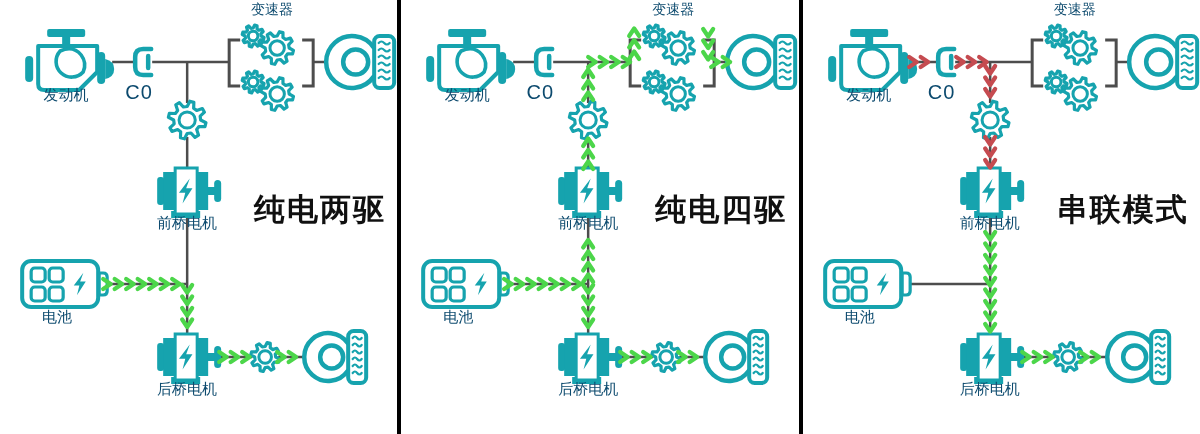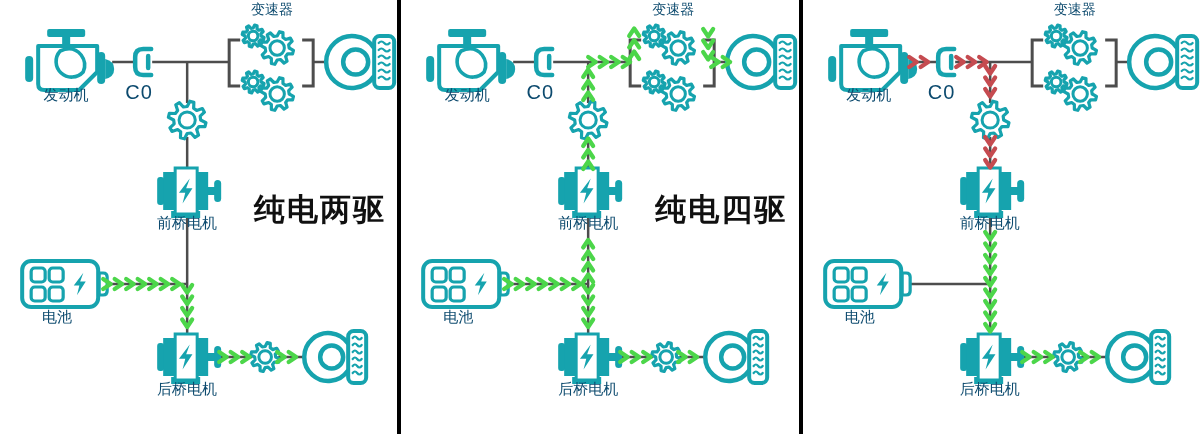--- a/index.html
+++ b/index.html
@@ -465,13 +465,14 @@
         <path d="M-4,-5 L3.5,0 L-4,5" transform="translate(281.0,357.0) rotate(0)" fill="none" stroke="#4cd64a" stroke-width="4.2" stroke-linecap="round" stroke-linejoin="round"></path>
         <path d="M-4,-5 L3.5,0 L-4,5" transform="translate(292.5,357.0) rotate(0)" fill="none" stroke="#4cd64a" stroke-width="4.2" stroke-linecap="round" stroke-linejoin="round"></path>
       </g>
     </svg>
   <span class="lbl" style="left:66px;top:87px">发动机</span>
   <span class="lbl lbl-clutch" style="left:139px;top:81px">C0</span>
   <span class="lbl lbl-trans" style="left:272px;top:2px">变速器</span>
   <span class="lbl" style="left:187px;top:215px">前桥电机</span>
   <span class="lbl" style="left:57px;top:309px">电池</span>
   <span class="lbl" style="left:187px;top:381px">后桥电机</span>
+  <h2 class="mode-title">串联模式</h2>
 </section>
 
 </body></html>

